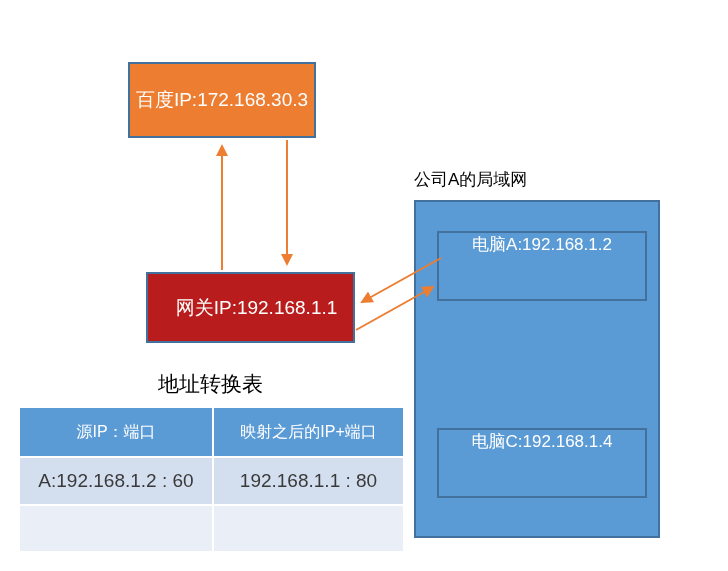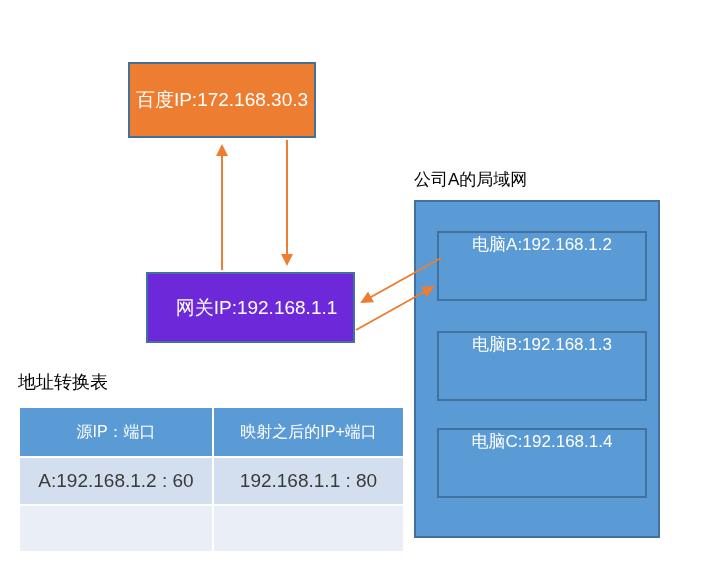--- a/index.html
+++ b/index.html
@@ -40,21 +40,21 @@
     height: 76px;
     background: #ED7D31;
     border: 2px solid #41719C;
   }
 
   .node-gateway {
     left: 146px;
     top: 272px;
     width: 209px;
     height: 71px;
-    background: #6d28d9;
+    background: #b91c1c;
     border: 2px solid #41719C;
     padding-left: 12px;
   }
 
   
   .lan-label {
     position: absolute;
     left: 414px;
     top: 168px;
     width: 246px;
@@ -103,21 +103,22 @@
     height: 571px;
     pointer-events: none;
   }
 
   
   .table-title {
     position: absolute;
     left: 18px;
     top: 370px;
     width: 385px;
-    font-size: 18px;
+    text-align: center;
+    font-size: 21px;
     color: #000000;
     white-space: nowrap;
   }
 
   .nat-table {
     position: absolute;
     left: 18px;
     top: 406px;
     width: 385px;
     border-collapse: collapse;
@@ -165,23 +166,20 @@
   <div class="node node-gateway">
     <span>网关IP:192.168.1.1</span>
   </div>
 
   <div class="lan-label">公司A的局域网</div>
 
   <div class="lan-box"></div>
 
   <div class="pc-box pc-a">
     <span>电脑A:192.168.1.2</span>
-  </div>
-  <div class="pc-box pc-b">
-    <span>电脑B:192.168.1.3</span>
   </div>
   <div class="pc-box pc-c">
     <span>电脑C:192.168.1.4</span>
   </div>
 
   <svg id="arrows" viewBox="0 0 728 571">
     <defs>
       <marker id="arrowhead" markerWidth="7" markerHeight="7" refX="5.2" refY="3.5" orient="auto" markerUnits="strokeWidth">
         <path d="M0,0.4 L6.2,3.5 L0,6.6 z" fill="#ED7D31"></path>
       </marker>

